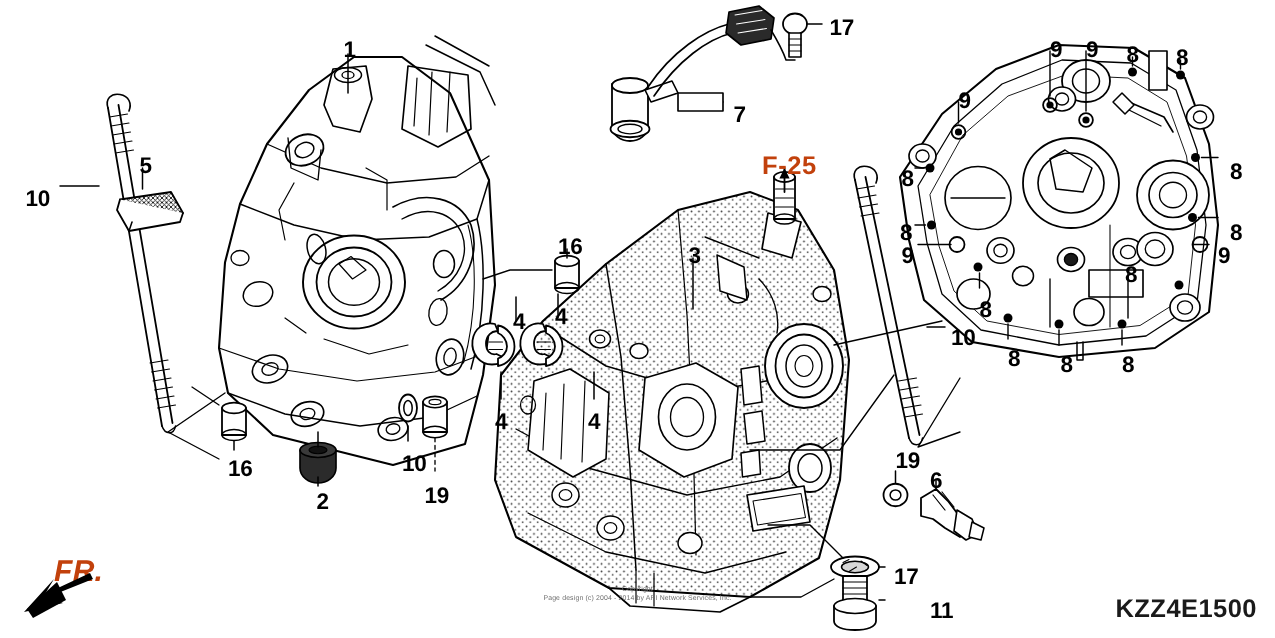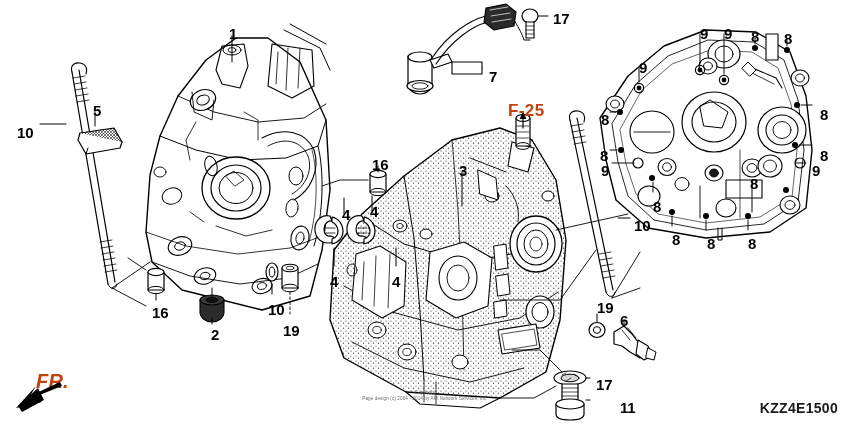--- a/index.html
+++ b/index.html
@@ -40,21 +40,21 @@
   #frtxt{
     font-size:20px;
     font-style:italic;
     letter-spacing:0.2px;
   }
   #partcode{
     position:absolute;
     right:12px;
     bottom:9px;
     font-family:"Liberation Sans", sans-serif;
-    font-size:14px;
+    font-size:17px;
     font-weight:600;
     color:#1a1a1a;
     letter-spacing:0.3px;
   }
   #copy{
     position:absolute;
     left:0;right:0;
     bottom:22px;
     text-align:center;
     font-family:"Liberation Sans", sans-serif;

